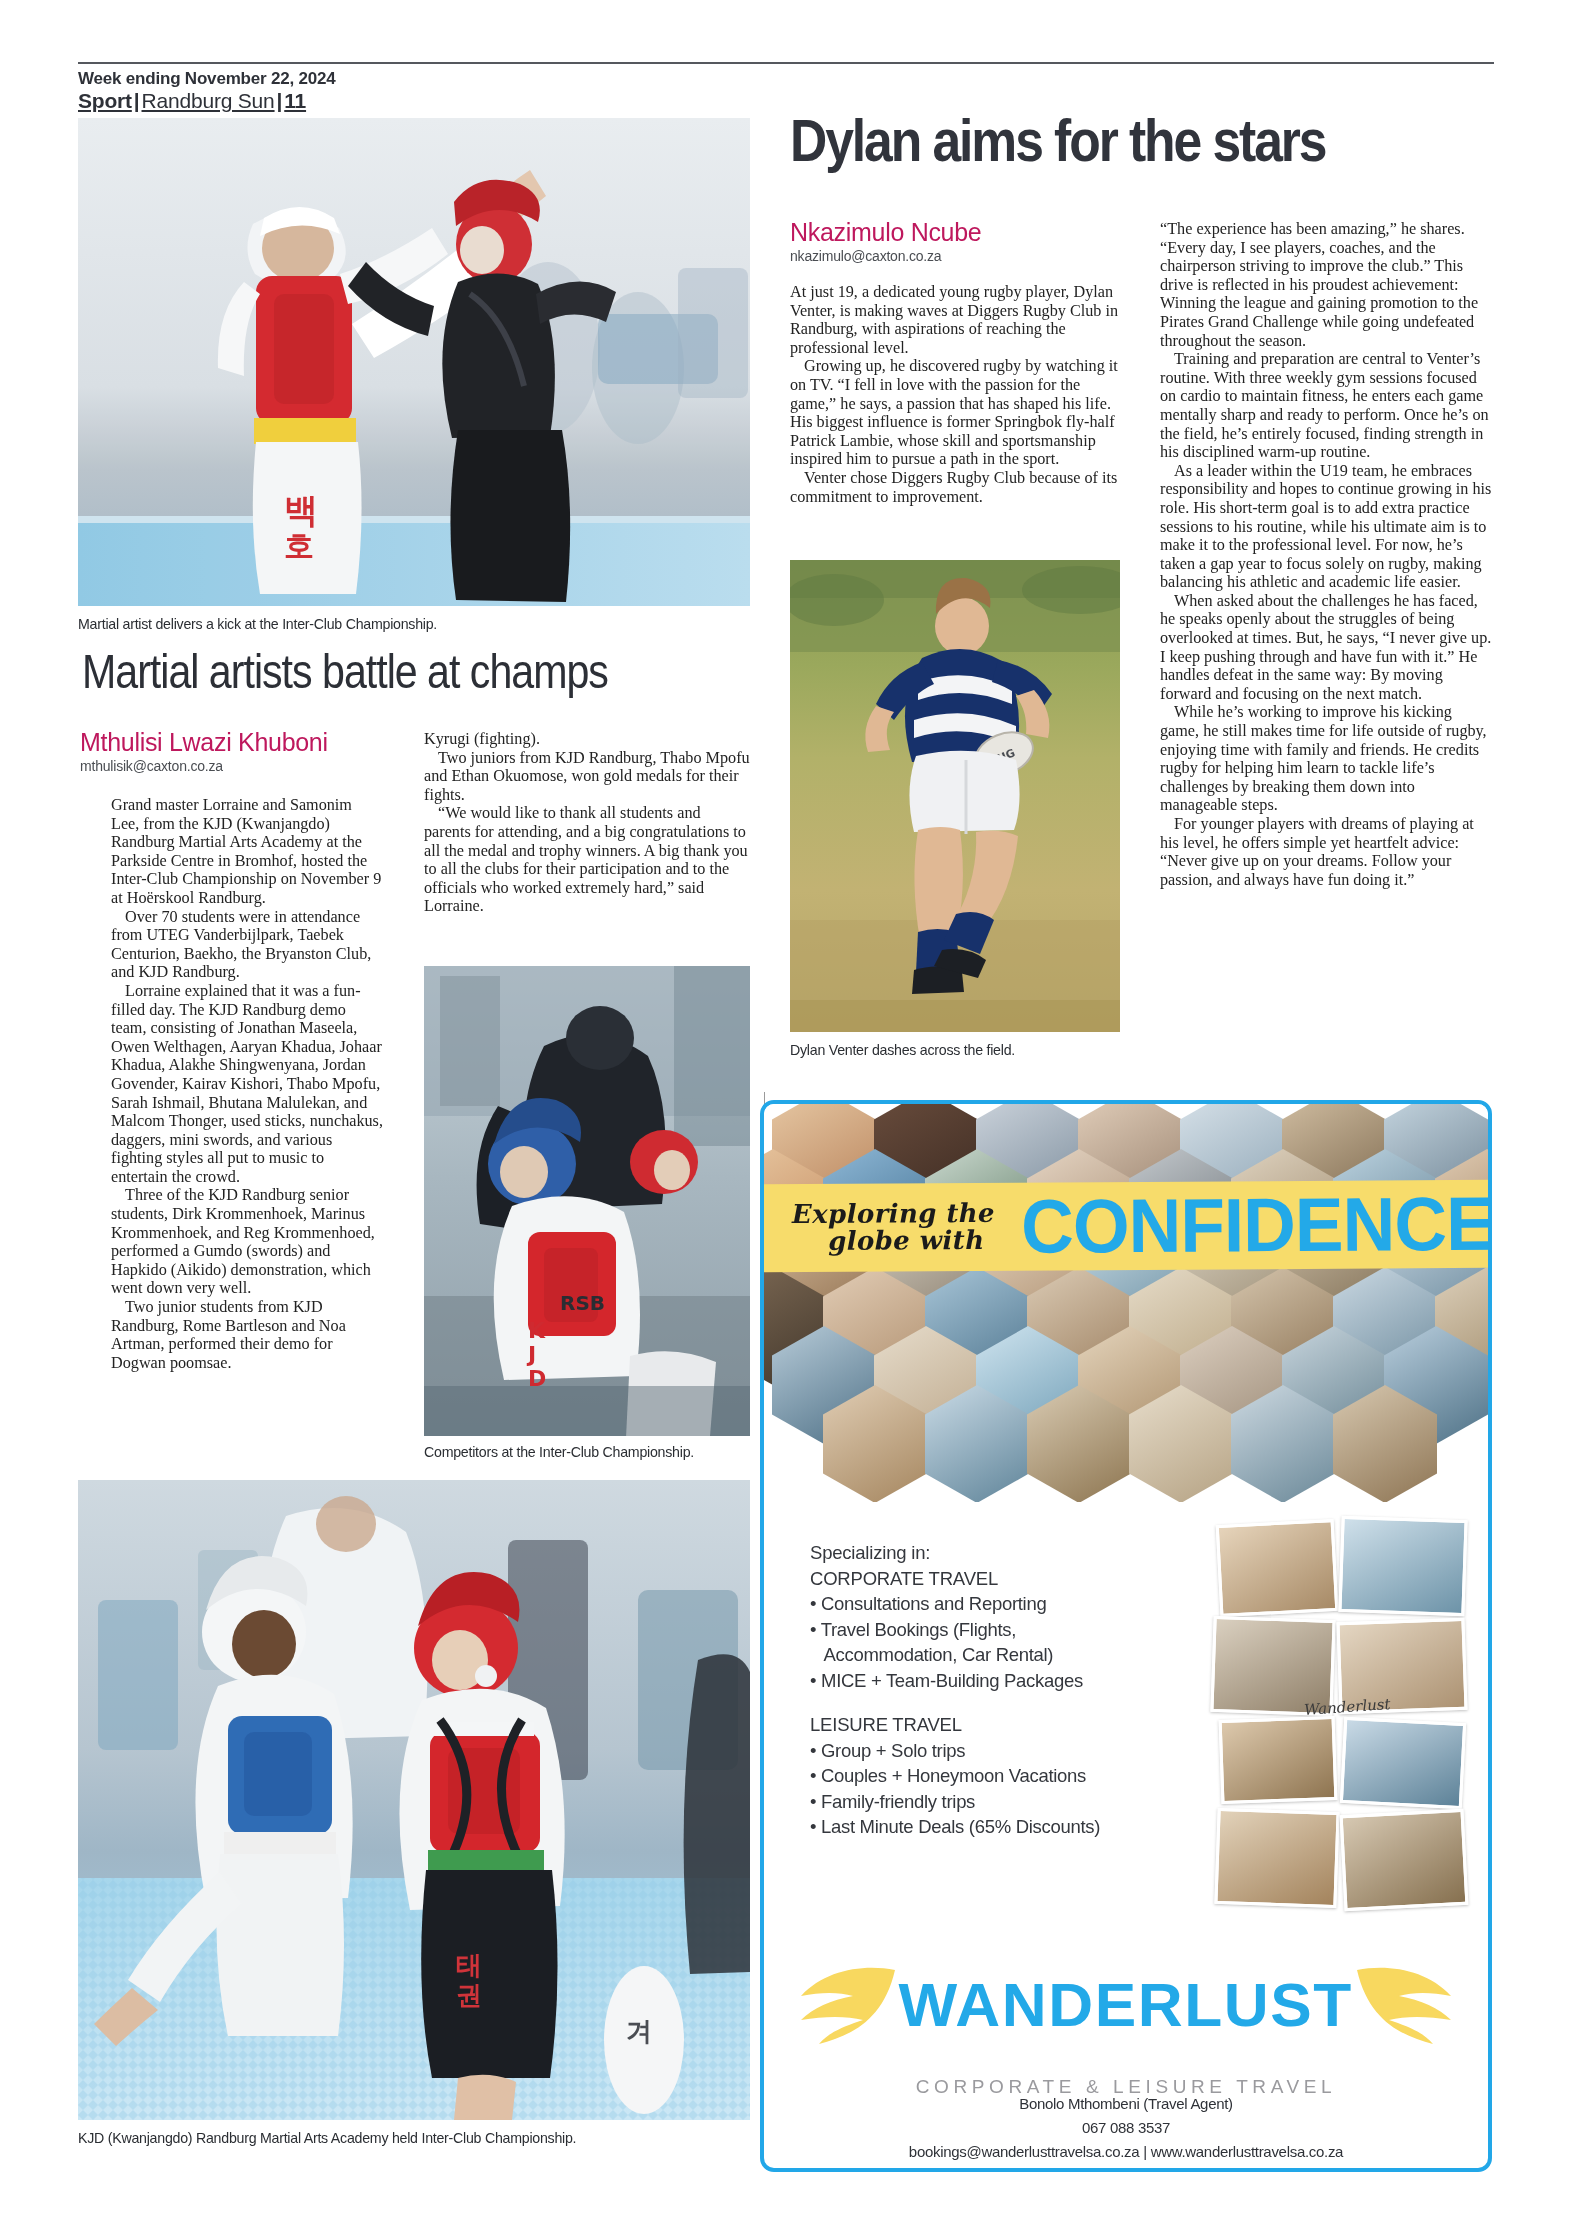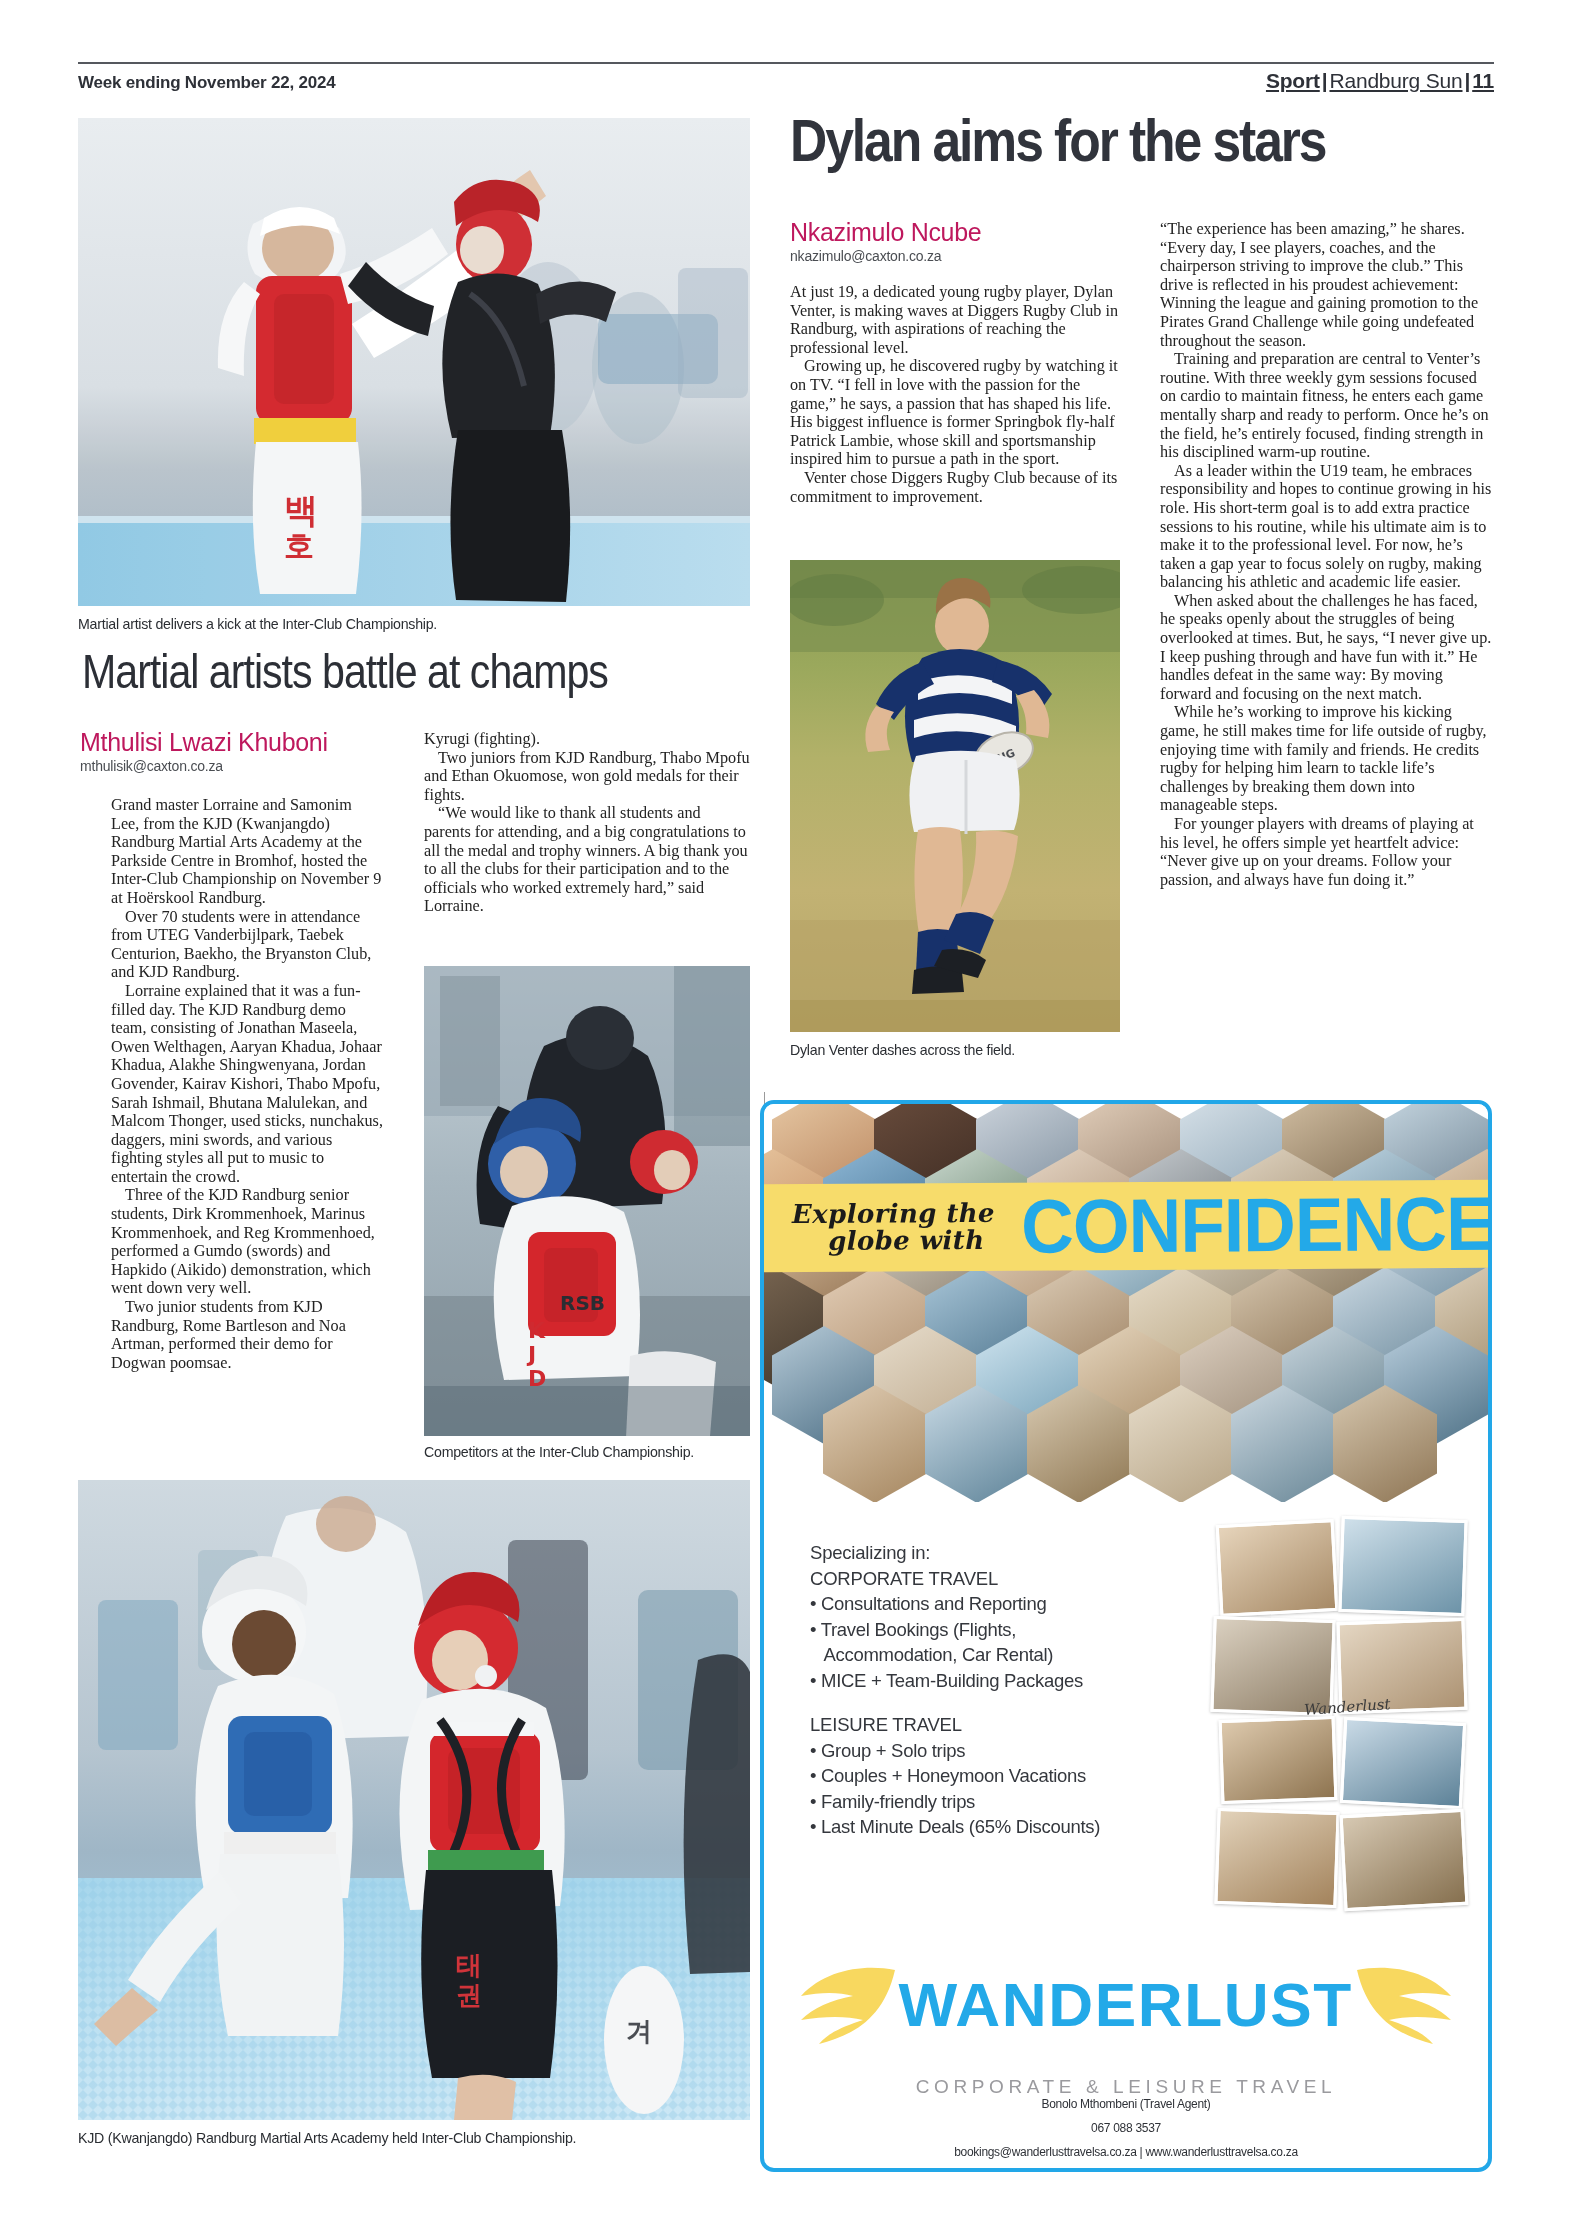--- a/index.html
+++ b/index.html
@@ -15,21 +15,21 @@
     width:1572px; height:2224px;
     background:#ffffff;
     overflow:hidden;
   }
 
   
   .masthead {
     position:absolute; left:78px; top:62px; width:1416px;
     border-top:2px solid #55585e;
     padding-top:5px;
-    display:flex; justify-content:space-between; align-items:baseline;
+    display:flex; justify-content:space-between; align-items:baseline;flex-direction:column;
   }
   .mast-left {
     font-size:17px; font-weight:bold; color:#2e3138;
     letter-spacing:-0.2px;
   }
   .mast-right { font-size:21px; color:#2e3138; letter-spacing:-0.2px;text-decoration:underline; }
   .mast-right .b { font-weight:bold; }
   .mast-right .sep { color:#2e3138; font-weight:bold; padding:0 2px; }
 
   
@@ -180,21 +180,21 @@
   .logo-sub {
     position:absolute; left:0; right:0; top:944px;
     text-align:center;
     font-family:"Liberation Sans", sans-serif;
     font-size:19px; letter-spacing:4.6px; color:#9a9a9e;margin-top:28px;
   }
   .ad-contact {
     position:absolute; left:0; right:0; top:988px;
     text-align:center;
     font-family:"Liberation Sans", sans-serif;
-    font-size:12px; line-height:24px; color:#2f3238;
+    font-size:15px; line-height:24px; color:#2f3238;
     letter-spacing:-0.3px;
   }
 </style>
 </head>
 <body>
 
 <div class="page">
 
   <div class="masthead">
     <div class="mast-left">Week ending November 22, 2024</div>

